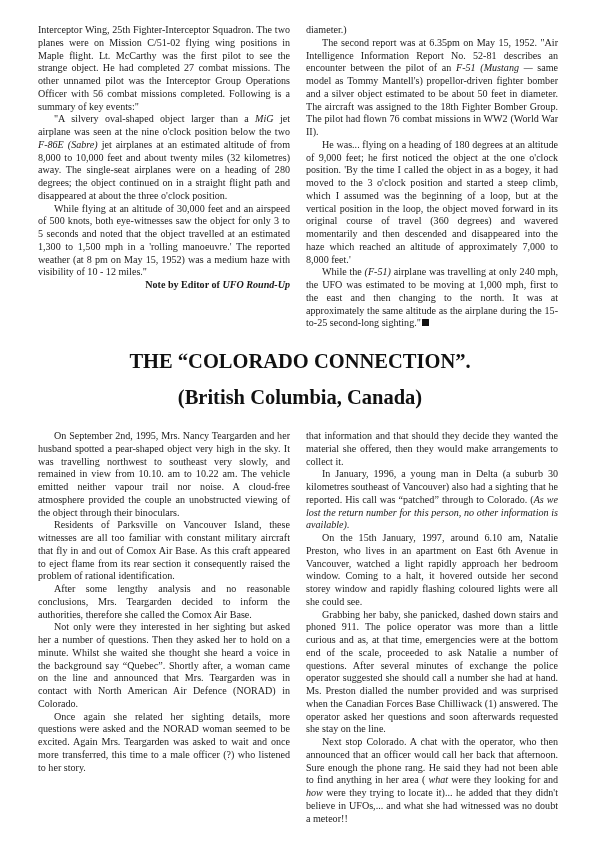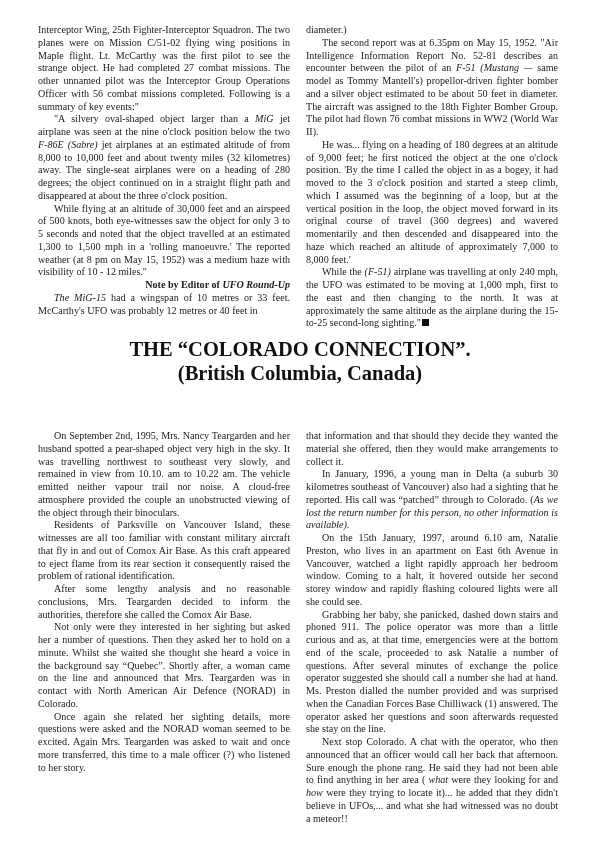--- a/index.html
+++ b/index.html
@@ -10,32 +10,31 @@
   .col p { margin: 0; text-indent: 0; }
   .col p.ind { text-indent: 16px; }
   #top-left { left: 38px; top: 24px; }
   #top-right { left: 306px; top: 24px; }
   #bot-left { left: 38px; top: 430px; }
   #bot-right { left: 306px; top: 430px; }
   .note-title { font-weight: bold; text-align: right; text-indent: 0; }
   .note-title i { font-style: italic; }
   .title-block { position: absolute; left: 0; top: 338px; width: 600px; text-align: center;
                  font-weight: bold; font-size: 20.5px; line-height: 23.5px; color: #111; }
-  .title-block div { margin: 0; }
+  .title-block div { margin: 12px; }
   .endmark { display: inline-block; width: 7px; height: 7px; background: #111; vertical-align: baseline; margin-left: 1px; }
 </style>
 </head>
 <body>
 
 <div class="col" id="top-left">
   <p>Interceptor Wing, 25th Fighter-Interceptor Squadron.  The two planes were on Mission C/51-02 flying wing positions in Maple flight.  Lt. McCarthy was the first pilot to see the strange object.  He had completed 27 combat missions. The other unnamed pilot was the Interceptor Group Operations Officer with 56 combat missions completed. Following is a summary of key events:"</p>
   <p class="ind"><span>"A silvery oval-shaped object larger than a </span><i>MiG</i><span> jet airplane was seen at the nine o'clock position below the two </span><i>F-86E (Sabre)</i><span> jet airplanes at an estimated altitude of from 8,000 to 10,000 feet and about twenty miles (32 kilometres) away.  The single-seat airplanes were on a heading of 280 degrees; the object continued on in a straight flight path and disappeared at about the three o'clock position.</span></p>
   <p class="ind">While flying at an altitude of 30,000 feet and an airspeed of 500 knots, both eye-witnesses saw the object for only 3 to 5 seconds and noted that the object travelled at an estimated 1,300 to 1,500 mph in a 'rolling manoeuvre.'  The reported weather (at 8 pm on May 15, 1952) was a medium haze with visibility of 10 - 12 miles."</p>
   <p class="note-title"><span>Note by Editor of </span><i>UFO Round-Up</i></p>
-  <p class="ind"><i>The MiG-15</i><span>  had a wingspan of 10 metres or 33 feet. McCarthy's UFO was probably 12 metres or 40 feet in</span></p>
 </div>
 
 <div class="col" id="top-right">
   <p>diameter.)</p>
   <p class="ind"><span>The second report was at 6.35pm on May 15, 1952. "Air Intelligence Information Report No. 52-81 describes an encounter between the pilot of an </span><i>F-51 (Mustang —</i><span> same model as Tommy Mantell's) propellor-driven fighter bomber and a silver object estimated to be about 50 feet in diameter.  The aircraft was assigned to the 18th Fighter Bomber Group.  The pilot had flown 76 combat missions in WW2 (World War II).</span></p>
   <p class="ind">He was... flying on a heading of 180 degrees at an altitude of 9,000 feet; he first noticed the object at the one o'clock position.  'By the time I called the object in as a bogey, it had moved to the 3 o'clock position and started a steep climb, which I assumed was the beginning of a loop, but at the vertical position in the loop, the object moved forward in its original course of travel (360 degrees) and wavered momentarily and then descended and disappeared into the haze which reached an altitude of approximately 7,000 to 8,000 feet.'</p>
   <p class="ind"><span>While the </span><i>(F-51)</i><span> airplane was travelling at only 240 mph, the UFO was estimated to be moving at 1,000 mph, first to the east and then changing to the north.  It was at approximately the same altitude as the airplane during the 15-to-25 second-long sighting."</span><span class="endmark"></span></p>
 </div>
 
 <div class="title-block">

